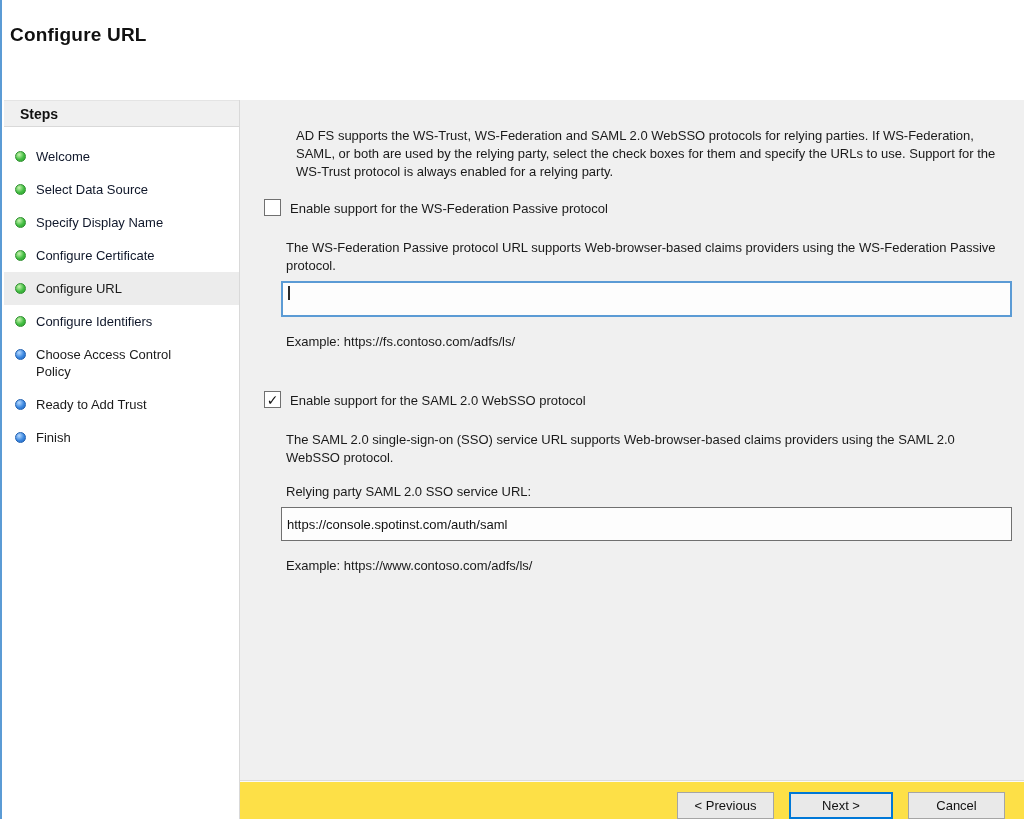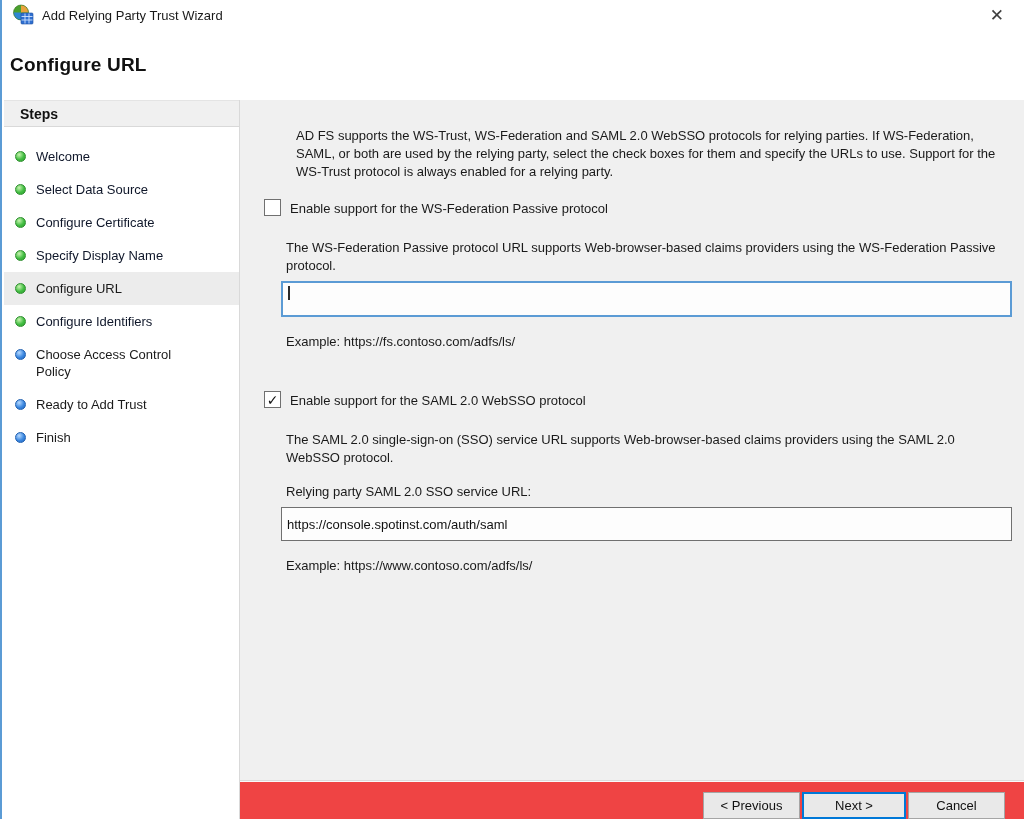--- a/index.html
+++ b/index.html
@@ -114,87 +114,70 @@
     position: absolute; left: 7px; top: 5px;
     width: 2px; height: 14px; background: #2a2a2a;
   }
   .example { margin-top: 16px; }
   .spacer-lg { height: 22px; }
 
   
   .footer {
     position: absolute; left: 0; right: 0; bottom: 0;
     height: 39px;
-    background: #ef4444;
+    background: #fde047;
     border-top: 1px solid #dcdcdc;
     box-shadow: 0 1px 0 #fafafa inset;
     display: flex; justify-content: flex-end; align-items: flex-end;
-    gap: 2px;
+    gap: 15px;
     padding: 10px 19px 0 0;
   }
   .btn {
     height: 27px; min-width: 97px;
     background: #e9e9e9;
     border: 1px solid #a5a5a5;
     font-family: "Liberation Sans", "DejaVu Sans", sans-serif;
     font-size: 13px; color: #111;
     padding: 0 12px;
   }
   .btn.default {
     border: 2px solid #0078d7;
     min-width: 104px;
   }
 </style>
 </head>
 <body>
 
 <div class="window">
 
-  <div class="titlebar">
-    <svg class="app-icon" viewBox="0 0 22 22">
-      <circle cx="9" cy="8.5" r="7.5" fill="#4aa02c"></circle>
-      <path d="M9 1 a7.5 7.5 0 0 1 7.5 7.5 L9 8.5 Z" fill="#e8a33d"></path>
-      <path d="M1.5 8.5 a7.5 7.5 0 0 0 7.5 7.5 L9 8.5 Z" fill="#2e86d1"></path>
-      <circle cx="9" cy="8.5" r="7.5" fill="none" stroke="#2d6e1e" stroke-width="0.6"></circle>
-      <rect x="9" y="9" width="12" height="11" rx="1" fill="#2f6fd0" stroke="#1d4f9e" stroke-width="0.6"></rect>
-      <g stroke="#cfe2ff" stroke-width="0.9">
-        <line x1="9.5" y1="12.5" x2="20.5" y2="12.5"></line>
-        <line x1="9.5" y1="16" x2="20.5" y2="16"></line>
-        <line x1="13" y1="9.5" x2="13" y2="19.5"></line>
-        <line x1="17" y1="9.5" x2="17" y2="19.5"></line>
-      </g>
-    </svg>
-    <span class="title-text">Add Relying Party Trust Wizard</span>
-    <span class="close-btn">✕</span>
-  </div>
 
   <div class="heading-band">
     <div class="page-heading">Configure URL</div>
   </div>
 
   <div class="body-area">
 
     <div class="sidebar">
       <div class="steps-header">Steps</div>
       <div class="steps-list">
         <div class="step completed">
           <span class="bullet"></span>
           <span class="step-label">Welcome</span>
         </div>
         <div class="step completed">
           <span class="bullet"></span>
           <span class="step-label">Select Data Source</span>
         </div>
         <div class="step completed">
           <span class="bullet"></span>
+          <span class="step-label">Specify Display Name</span>
+        </div>
+        <div class="step completed">
+          <span class="bullet"></span>
           <span class="step-label">Configure Certificate</span>
-        </div>
-        <div class="step completed">
-          <span class="bullet"></span>
-          <span class="step-label">Specify Display Name</span>
         </div>
         <div class="step current">
           <span class="bullet"></span>
           <span class="step-label">Configure URL</span>
         </div>
         <div class="step completed">
           <span class="bullet"></span>
           <span class="step-label">Configure Identifiers</span>
         </div>
         <div class="step pending">

